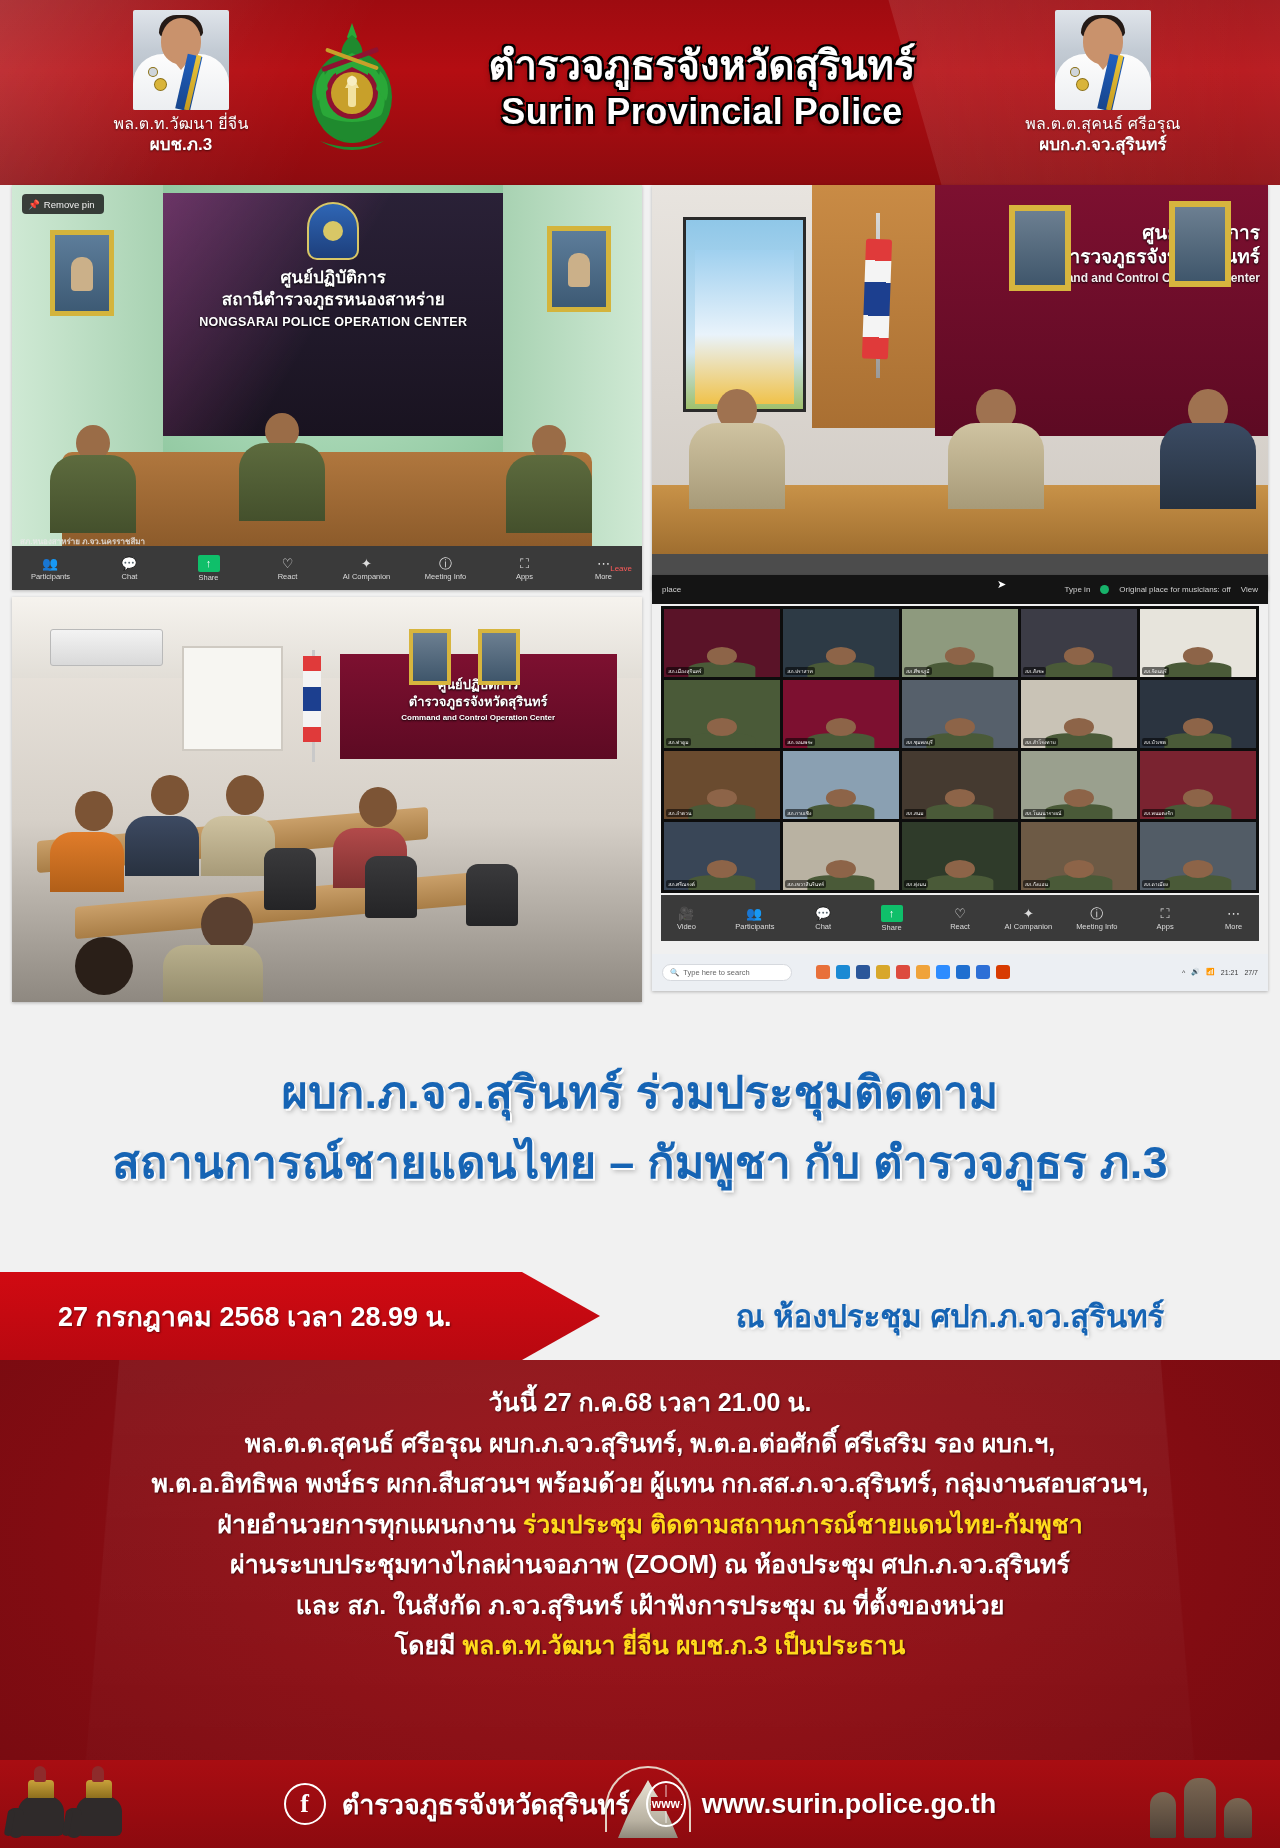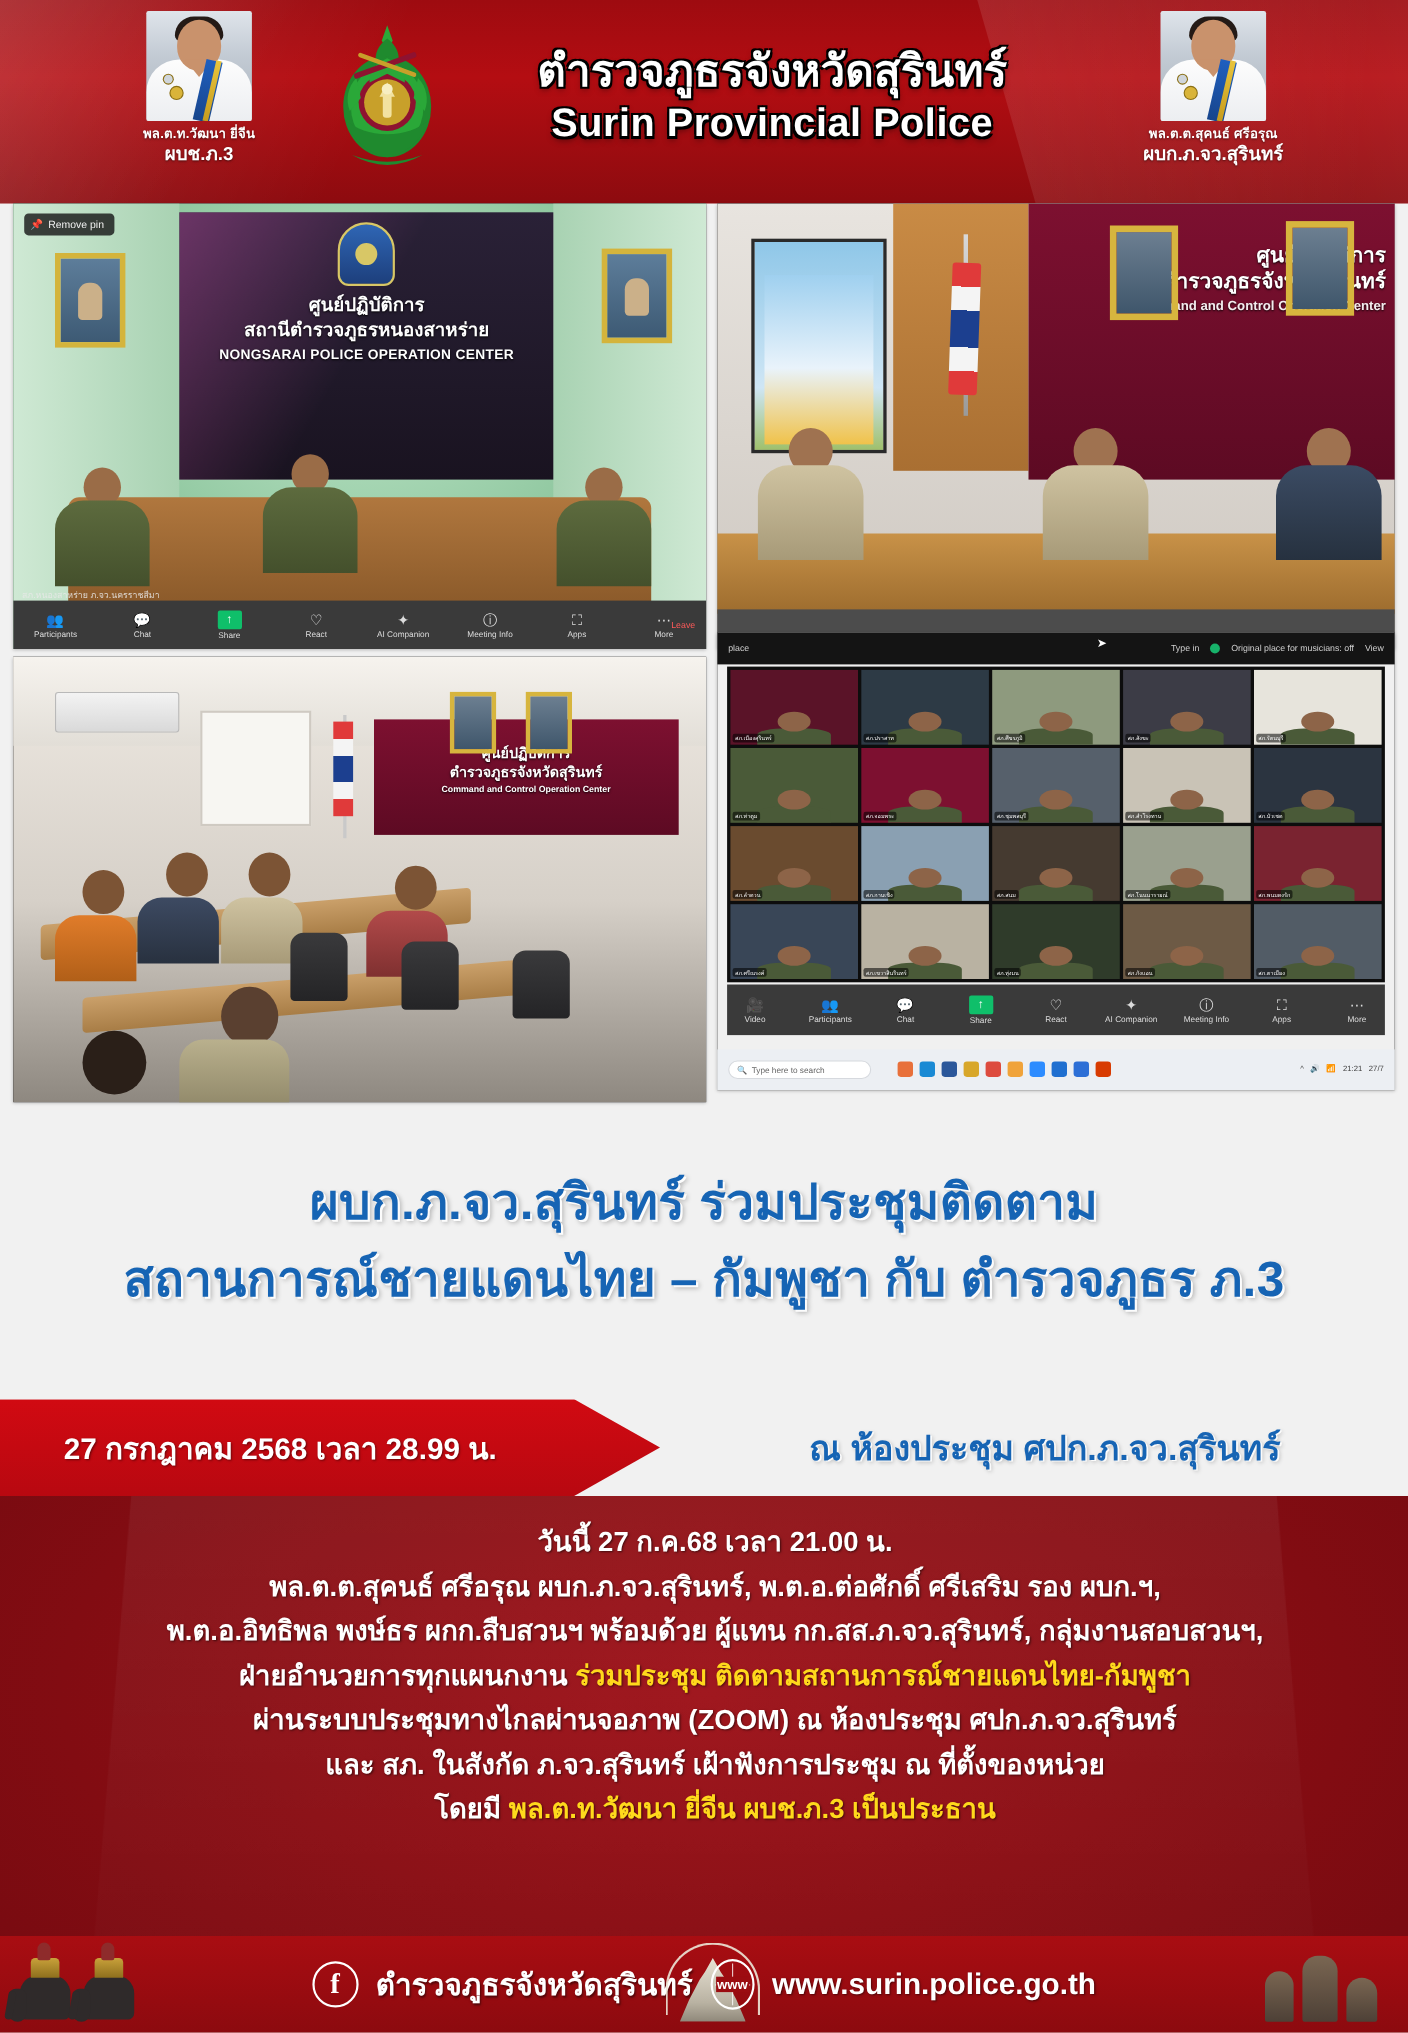--- a/index.html
+++ b/index.html
@@ -64,21 +64,21 @@
   .p-medal{
     position:absolute; left:22px; bottom:20px; width:11px; height:11px;
     border-radius:50%; background:#d9b43a; box-shadow:0 0 0 1px #8a6f14;
   }
   .p-medal.b{ left:16px; bottom:34px; width:8px; height:8px; background:#cfd5db; }
   .p-collar{
     position:absolute; left:50%; transform:translateX(-50%); bottom:40px;
     width:26px; height:16px; background:#c9926c; clip-path:polygon(0 0,100% 0,50% 100%);
   }
   .hdr-name{
-    font-size:12px; font-weight:bold; line-height:1.22;
+    font-size:16px; font-weight:normal; line-height:1.22;
     text-shadow:0 1px 2px rgba(0,0,0,.55);
     letter-spacing:.2px;
   }
   .hdr-rank{
     font-size:17px; font-weight:bold; line-height:1.25;
     text-shadow:0 1px 2px rgba(0,0,0,.55);
   }
 
   .hdr-center{
     position:absolute; left:300px; top:8px; width:680px; height:160px;
@@ -168,20 +168,21 @@
   .p1-man.m3{ right:8%; }
   .p1-pin{
     position:absolute; left:10px; top:9px; height:20px; padding:0 9px 0 6px;
     display:flex; align-items:center; gap:4px;
     background:rgba(25,25,25,.82); border-radius:4px;
     color:#f0f0f0; font-size:9.5px; white-space:nowrap;
   }
   .p1-captxt{
     position:absolute; left:8px; bottom:42px; color:#e9e9e9; font-size:8px;
     opacity:.85;
+    font-weight:bold;
   }
   .zoombar{
     position:absolute; left:0; right:0; bottom:0; height:44px;
     background:#3a3a3a; display:flex; align-items:center; justify-content:center;
     gap:30px; padding:0 14px;
   }
   .zb-item{ text-align:center; color:#dcdcdc; width:54px; }
   .zb-ic{
     height:16px; display:flex; align-items:center; justify-content:center;
     font-size:13px; line-height:1;

